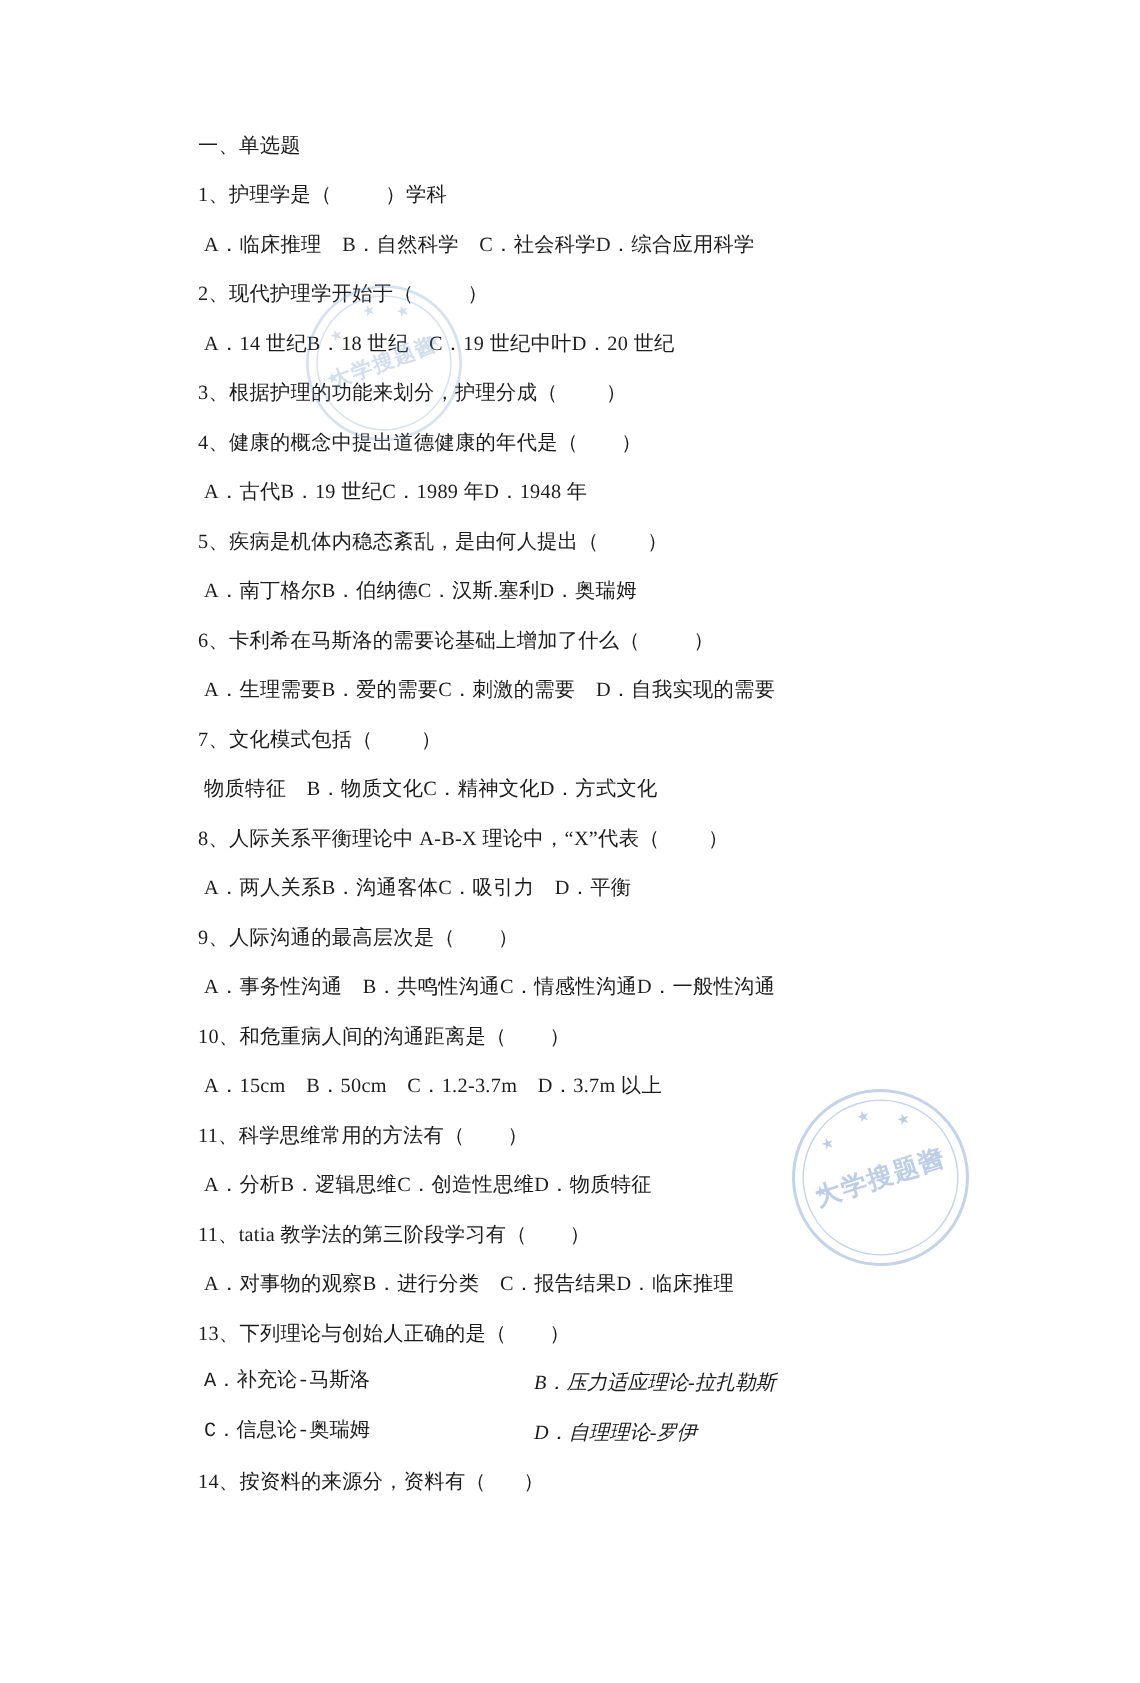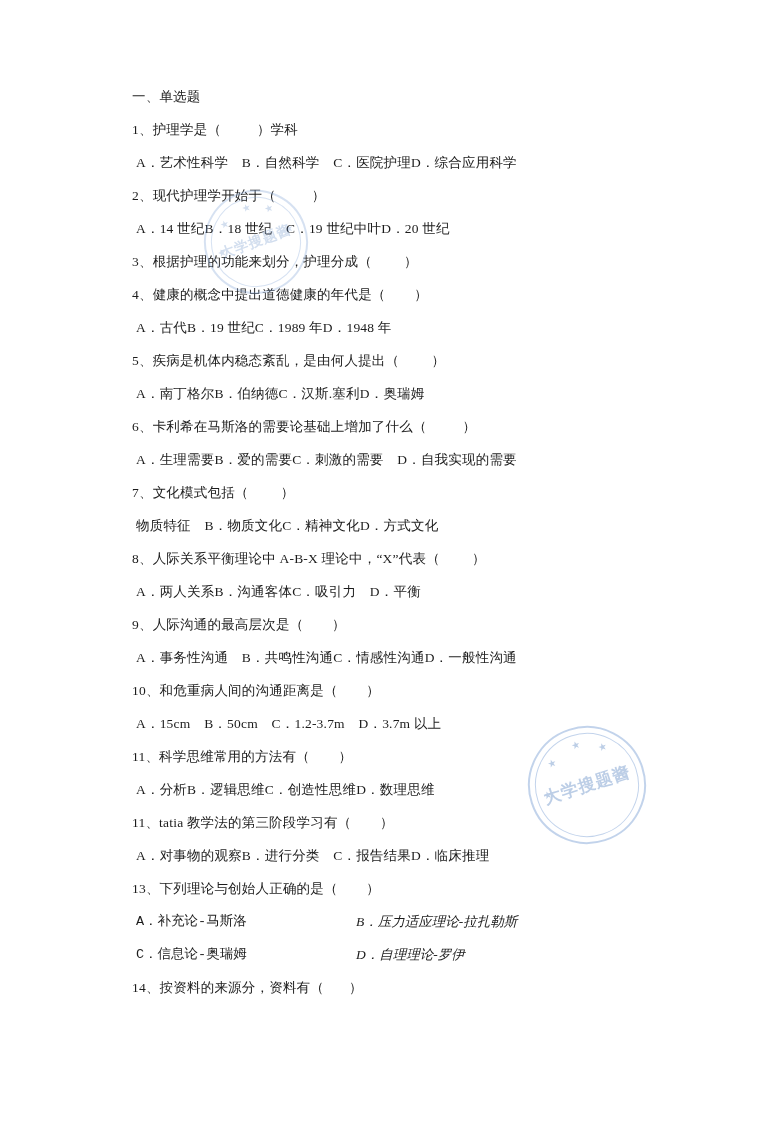--- a/index.html
+++ b/index.html
@@ -108,21 +108,21 @@
 </head>
 <body>
 
 <div class="page">
 
   <div class="doc-body">
 
     <div class="line">一、单选题</div>
 
     <div class="line">1、护理学是（          ）学科</div>
-    <div class="line opts">A．艺术性科学　B．自然科学　C．医院护理D．综合应用科学</div>
+    <div class="line opts">A．临床推理　B．自然科学　C．社会科学D．综合应用科学</div>
 
     <div class="line">2、现代护理学开始于（          ）</div>
     <div class="line opts">A．14 世纪B．18 世纪　C．19 世纪中叶D．20 世纪</div>
 
     <div class="line">3、根据护理的功能来划分，护理分成（         ）</div>
 
     <div class="line">4、健康的概念中提出道德健康的年代是（        ）</div>
     <div class="line opts">A．古代B．19 世纪C．1989 年D．1948 年</div>
 
     <div class="line">5、疾病是机体内稳态紊乱，是由何人提出（         ）</div>
@@ -137,21 +137,21 @@
     <div class="line">8、人际关系平衡理论中 A-B-X 理论中，“X”代表（         ）</div>
     <div class="line opts">A．两人关系B．沟通客体C．吸引力　D．平衡</div>
 
     <div class="line">9、人际沟通的最高层次是（        ）</div>
     <div class="line opts">A．事务性沟通　B．共鸣性沟通C．情感性沟通D．一般性沟通</div>
 
     <div class="line">10、和危重病人间的沟通距离是（        ）</div>
     <div class="line opts">A．15cm　B．50cm　C．1.2-3.7m　D．3.7m 以上</div>
 
     <div class="line">11、科学思维常用的方法有（        ）</div>
-    <div class="line opts">A．分析B．逻辑思维C．创造性思维D．数理思维</div>
+    <div class="line opts">A．分析B．逻辑思维C．创造性思维D．物质特征</div>
 
     <div class="line">11、tatia 教学法的第三阶段学习有（        ）</div>
     <div class="line opts">A．对事物的观察B．进行分类　C．报告结果D．临床推理</div>
 
     <div class="line">13、下列理论与创始人正确的是（        ）</div>
     <div class="two-col">
       <span class="c1">A．补充论-马斯洛</span>
       <span class="c2">B．压力适应理论-拉扎勒斯</span>
     </div>
     <div class="two-col">

